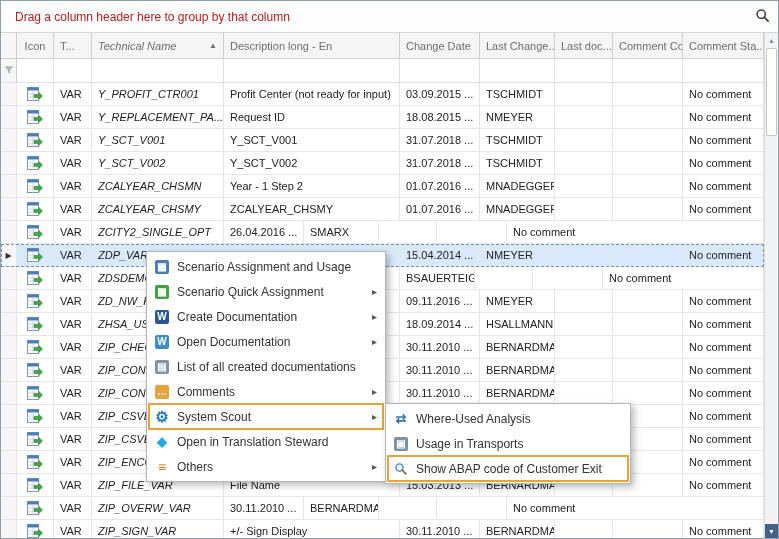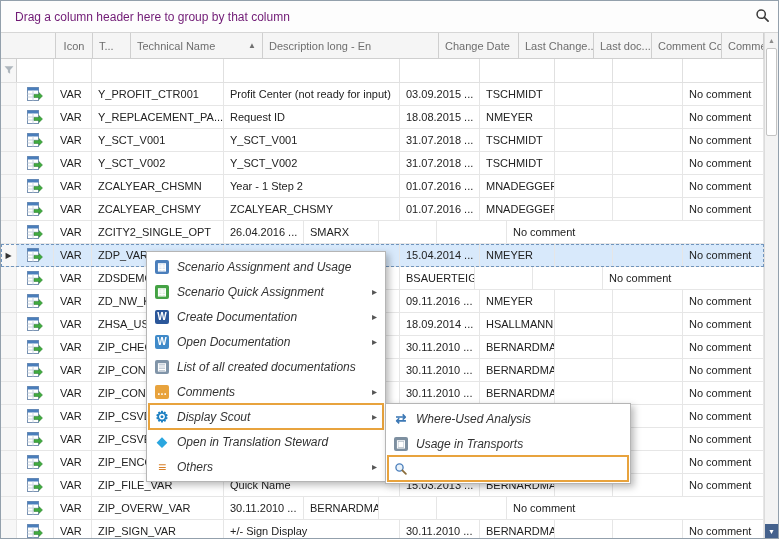--- a/index.html
+++ b/index.html
@@ -3,40 +3,40 @@
 <meta charset="utf-8">
 <style>
   html,body{margin:0;padding:0;background:#e9e9e9;}
   .app{
     position:relative;width:779px;height:539px;box-sizing:border-box;
     border:1px solid #93a0ac;background:#fff;overflow:hidden;
     font-family:"Liberation Sans",sans-serif;font-size:11px;color:#222;
   }
   
   .groupby{height:32px;display:flex;align-items:center;padding-left:14px;
-    color:#701a75;font-size:12px;background:#fdfdfd;border-bottom:1px solid #d6d6d6;
+    color:#b91c1c;font-size:12px;background:#fdfdfd;border-bottom:1px solid #d6d6d6;
     position:relative;box-sizing:border-box;}
   .search-btn{position:absolute;right:3px;top:3px;width:26px;height:26px;
     display:flex;align-items:center;justify-content:center;cursor:pointer;}
   
   .grid{position:absolute;left:0;top:32px;right:14px;bottom:0;overflow:hidden;background:#fff;}
-  .hdr{display:flex;height:25px;background:#f5f5f5;border-bottom:1px solid #cfcfcf;color:#6e6e6e;padding-left:39px;}
+  .hdr{display:flex;height:25px;background:#f5f5f5;border-bottom:1px solid #cfcfcf;color:#6e6e6e;}
   .hdr .cell{display:flex;align-items:center;padding:0 6px;border-right:1px solid #cfcfcf;
     box-sizing:border-box;overflow:hidden;white-space:nowrap;}
   .filterrow{display:flex;height:23px;background:#fff;border-bottom:1px solid #e0e0e0;}
   .filterrow .cell{border-right:1px solid #e0e0e0;box-sizing:border-box;display:flex;align-items:center;padding:0 6px;}
   .row{display:flex;height:23px;background:#fff;border-bottom:1px solid #e6e6e6;box-sizing:border-box;}
   .row .cell{display:flex;align-items:center;padding:0 6px;border-right:1px solid #e6e6e6;
     box-sizing:border-box;white-space:nowrap;overflow:hidden;}
   .row.selected{background:#d8e9fb;outline:1px dashed #6f94bd;outline-offset:-1px;}
   .c-ind{width:16px;min-width:16px;background:#f7f7f7;justify-content:center;padding:0!important;}
   .hdr .c-ind,.filterrow .c-ind{border-right:1px solid #cfcfcf;}
   .c-icon{width:37px;min-width:37px;justify-content:center;}
   .c-type{width:38px;min-width:38px;}
-  .c-name{width:132px;min-width:132px;}
+  .c-name{width:132px;min-width:132px;font-style:italic;}
   .c-desc{width:176px;min-width:176px;}
   .c-date{width:80px;min-width:80px;}
   .c-user{width:75px;min-width:75px;}
   .c-ldoc{width:58px;min-width:58px;}
   .c-ccount{width:70px;min-width:70px;}
   .c-cstat{flex:1;}
   .sortarrow{margin-left:auto;font-size:8px;color:#707070;}
   .cur-arrow{font-size:8px;color:#333;}
   
   .vscroll{position:absolute;top:32px;right:0;width:14px;bottom:0;background:#f3f3f3;
@@ -48,21 +48,21 @@
   .vscroll .thumb{position:absolute;left:1px;right:1px;top:15px;height:88px;background:#fff;
     border:1px solid #c4c4c4;border-radius:2px;box-sizing:border-box;}
   
   .menu{position:absolute;background:#fff;border:1px solid #b5b5b5;padding:2px;z-index:10;
     box-shadow:3px 3px 7px rgba(0,0,0,.28);box-sizing:border-box;}
   #context-menu{left:145px;top:250px;width:240px;}
   #sub-menu{left:384px;top:402px;width:246px;}
   .menu-item{height:25px;display:flex;align-items:center;gap:7px;padding:0 6px 0 5px;
     font-size:12px;color:#333;cursor:pointer;}
   .menu-item .mi{width:16px;height:16px;display:flex;align-items:center;justify-content:center;flex:0 0 16px;}
-  .menu-item .lbl{flex:1;white-space:nowrap;overflow:hidden;font-style:italic;}
+  .menu-item .lbl{flex:1;white-space:nowrap;overflow:hidden;}
   .menu-item .sub{font-size:10px;color:#555;}
   .menu-item.highlight{outline:2px solid #E8A33D;outline-offset:-1px;}
   .gi{display:inline-flex;width:14px;height:14px;align-items:center;justify-content:center;
     border-radius:2px;font-size:10px;font-weight:bold;line-height:1;}
 </style>
 </head>
 <body>
 
 <div class="app">
 
@@ -479,21 +479,21 @@
               <rect x="0.5" y="0.5" width="11" height="13" fill="#ffffff" stroke="#7a93b3"></rect>
               <rect x="0.5" y="0.5" width="11" height="3" fill="#4a7ebb"></rect>
               <line x1="0.5" y1="7" x2="11.5" y2="7" stroke="#c8d4e0"></line>
               <line x1="0.5" y1="10" x2="11.5" y2="10" stroke="#c8d4e0"></line>
               <line x1="6" y1="3.5" x2="6" y2="13.5" stroke="#c8d4e0"></line>
               <path d="M7 7.5 L12 7.5 L12 5.5 L15.5 9 L12 12.5 L12 10.5 L7 10.5 Z" fill="#3faa3f" stroke="#2d7d2d" stroke-width="0.5"></path>
             </svg>
           </div>
           <div class="cell c-type">VAR</div>
           <div class="cell c-name">ZIP_FILE_VAR</div>
-          <div class="cell c-desc">Quick Name</div>
+          <div class="cell c-desc">File Name</div>
           <div class="cell c-date">15.03.2013 ...</div>
           <div class="cell c-user">BERNARDMA</div>
           <div class="cell c-ldoc"></div>
           <div class="cell c-ccount"></div>
           <div class="cell c-cstat">No comment</div>
         </div>
         <div class="row">
           <div class="cell c-ind"></div>
           <div class="cell c-icon">
             <svg width="16" height="14" viewBox="0 0 16 14">
@@ -581,21 +581,21 @@
         <span class="mi">
           <span class="gi" style="color: rgb(255, 255, 255); background: rgb(232, 163, 61);">…</span>
         </span>
         <span class="lbl">Comments</span>
         <span class="sub">▸</span>
       </div>
       <div class="menu-item highlight">
         <span class="mi">
           <span class="gi" style="color: rgb(27, 127, 194); font-size: 15px;">⚙</span>
         </span>
-        <span class="lbl">Display Scout</span>
+        <span class="lbl">System Scout</span>
         <span class="sub">▸</span>
       </div>
       <div class="menu-item">
         <span class="mi">
           <span class="gi" style="color: rgb(42, 166, 223); font-size: 13px;">◆</span>
         </span>
         <span class="lbl">Open in Translation Steward</span>
       </div>
       <div class="menu-item">
         <span class="mi">
@@ -618,16 +618,17 @@
         </span>
         <span class="lbl">Usage in Transports</span>
       </div>
       <div class="menu-item highlight">
         <span class="mi">
           <svg width="14" height="14" viewBox="0 0 16 16">
             <circle cx="6.3" cy="6.3" r="4.1" fill="#eaf3fb" stroke="#4a7ebb" stroke-width="1.5"></circle>
             <line x1="9.6" y1="9.6" x2="13.6" y2="13.6" stroke="#8a6d3b" stroke-width="2" stroke-linecap="round"></line>
           </svg>
         </span>
+        <span class="lbl">Show ABAP code of Customer Exit</span>
       </div>
     </div>
 
 </div>
 
 </body></html>

